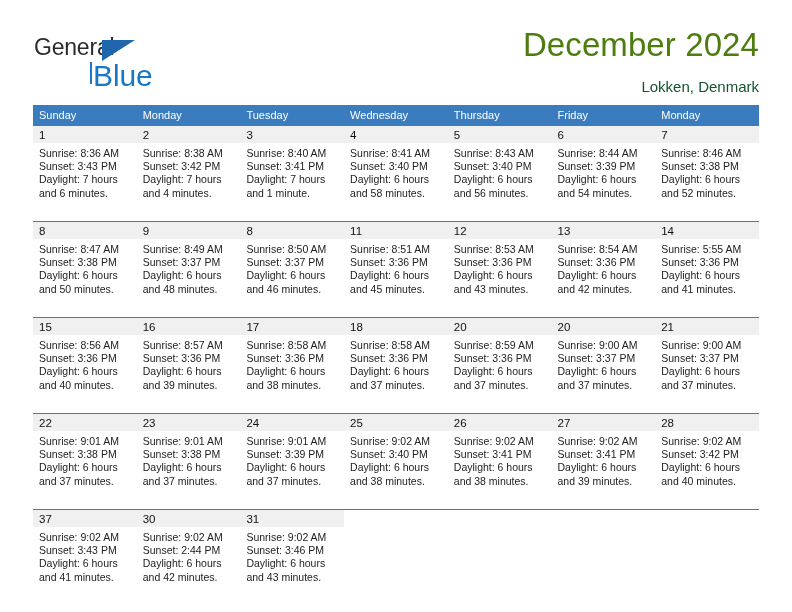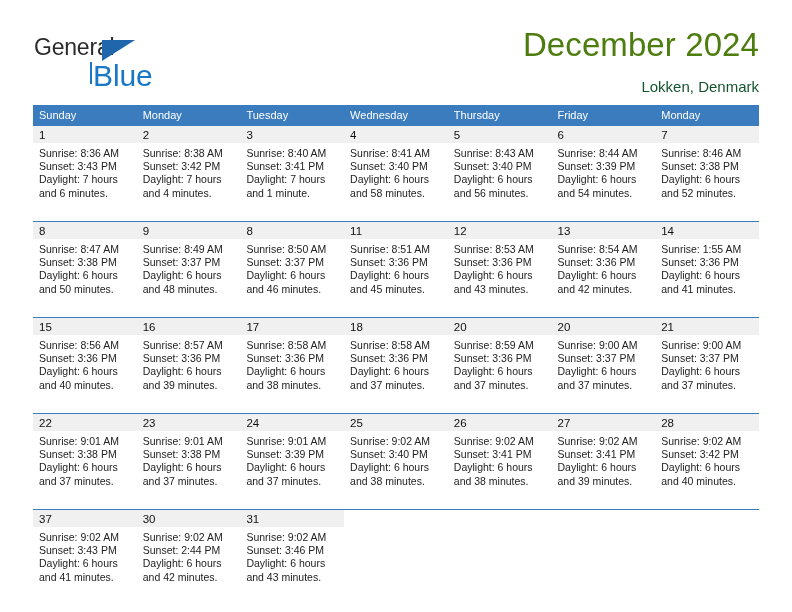--- a/index.html
+++ b/index.html
@@ -324,21 +324,21 @@
                 <div>Sunset: 3:36 PM</div>
                 <div>Daylight: 6 hours</div>
                 <div>and 42 minutes.</div>
               </div>
             </div>
           </td>
           <td>
             <div class="daycell">
               <div class="daynum-band">14</div>
               <div class="dayinfo">
-                <div>Sunrise: 1:55 AM</div>
+                <div>Sunrise: 5:55 AM</div>
                 <div>Sunset: 3:36 PM</div>
                 <div>Daylight: 6 hours</div>
                 <div>and 41 minutes.</div>
               </div>
             </div>
           </td>
         </tr>
         <tr class="week-sep">
           <td colspan="7">
             <div class="sep"></div>

